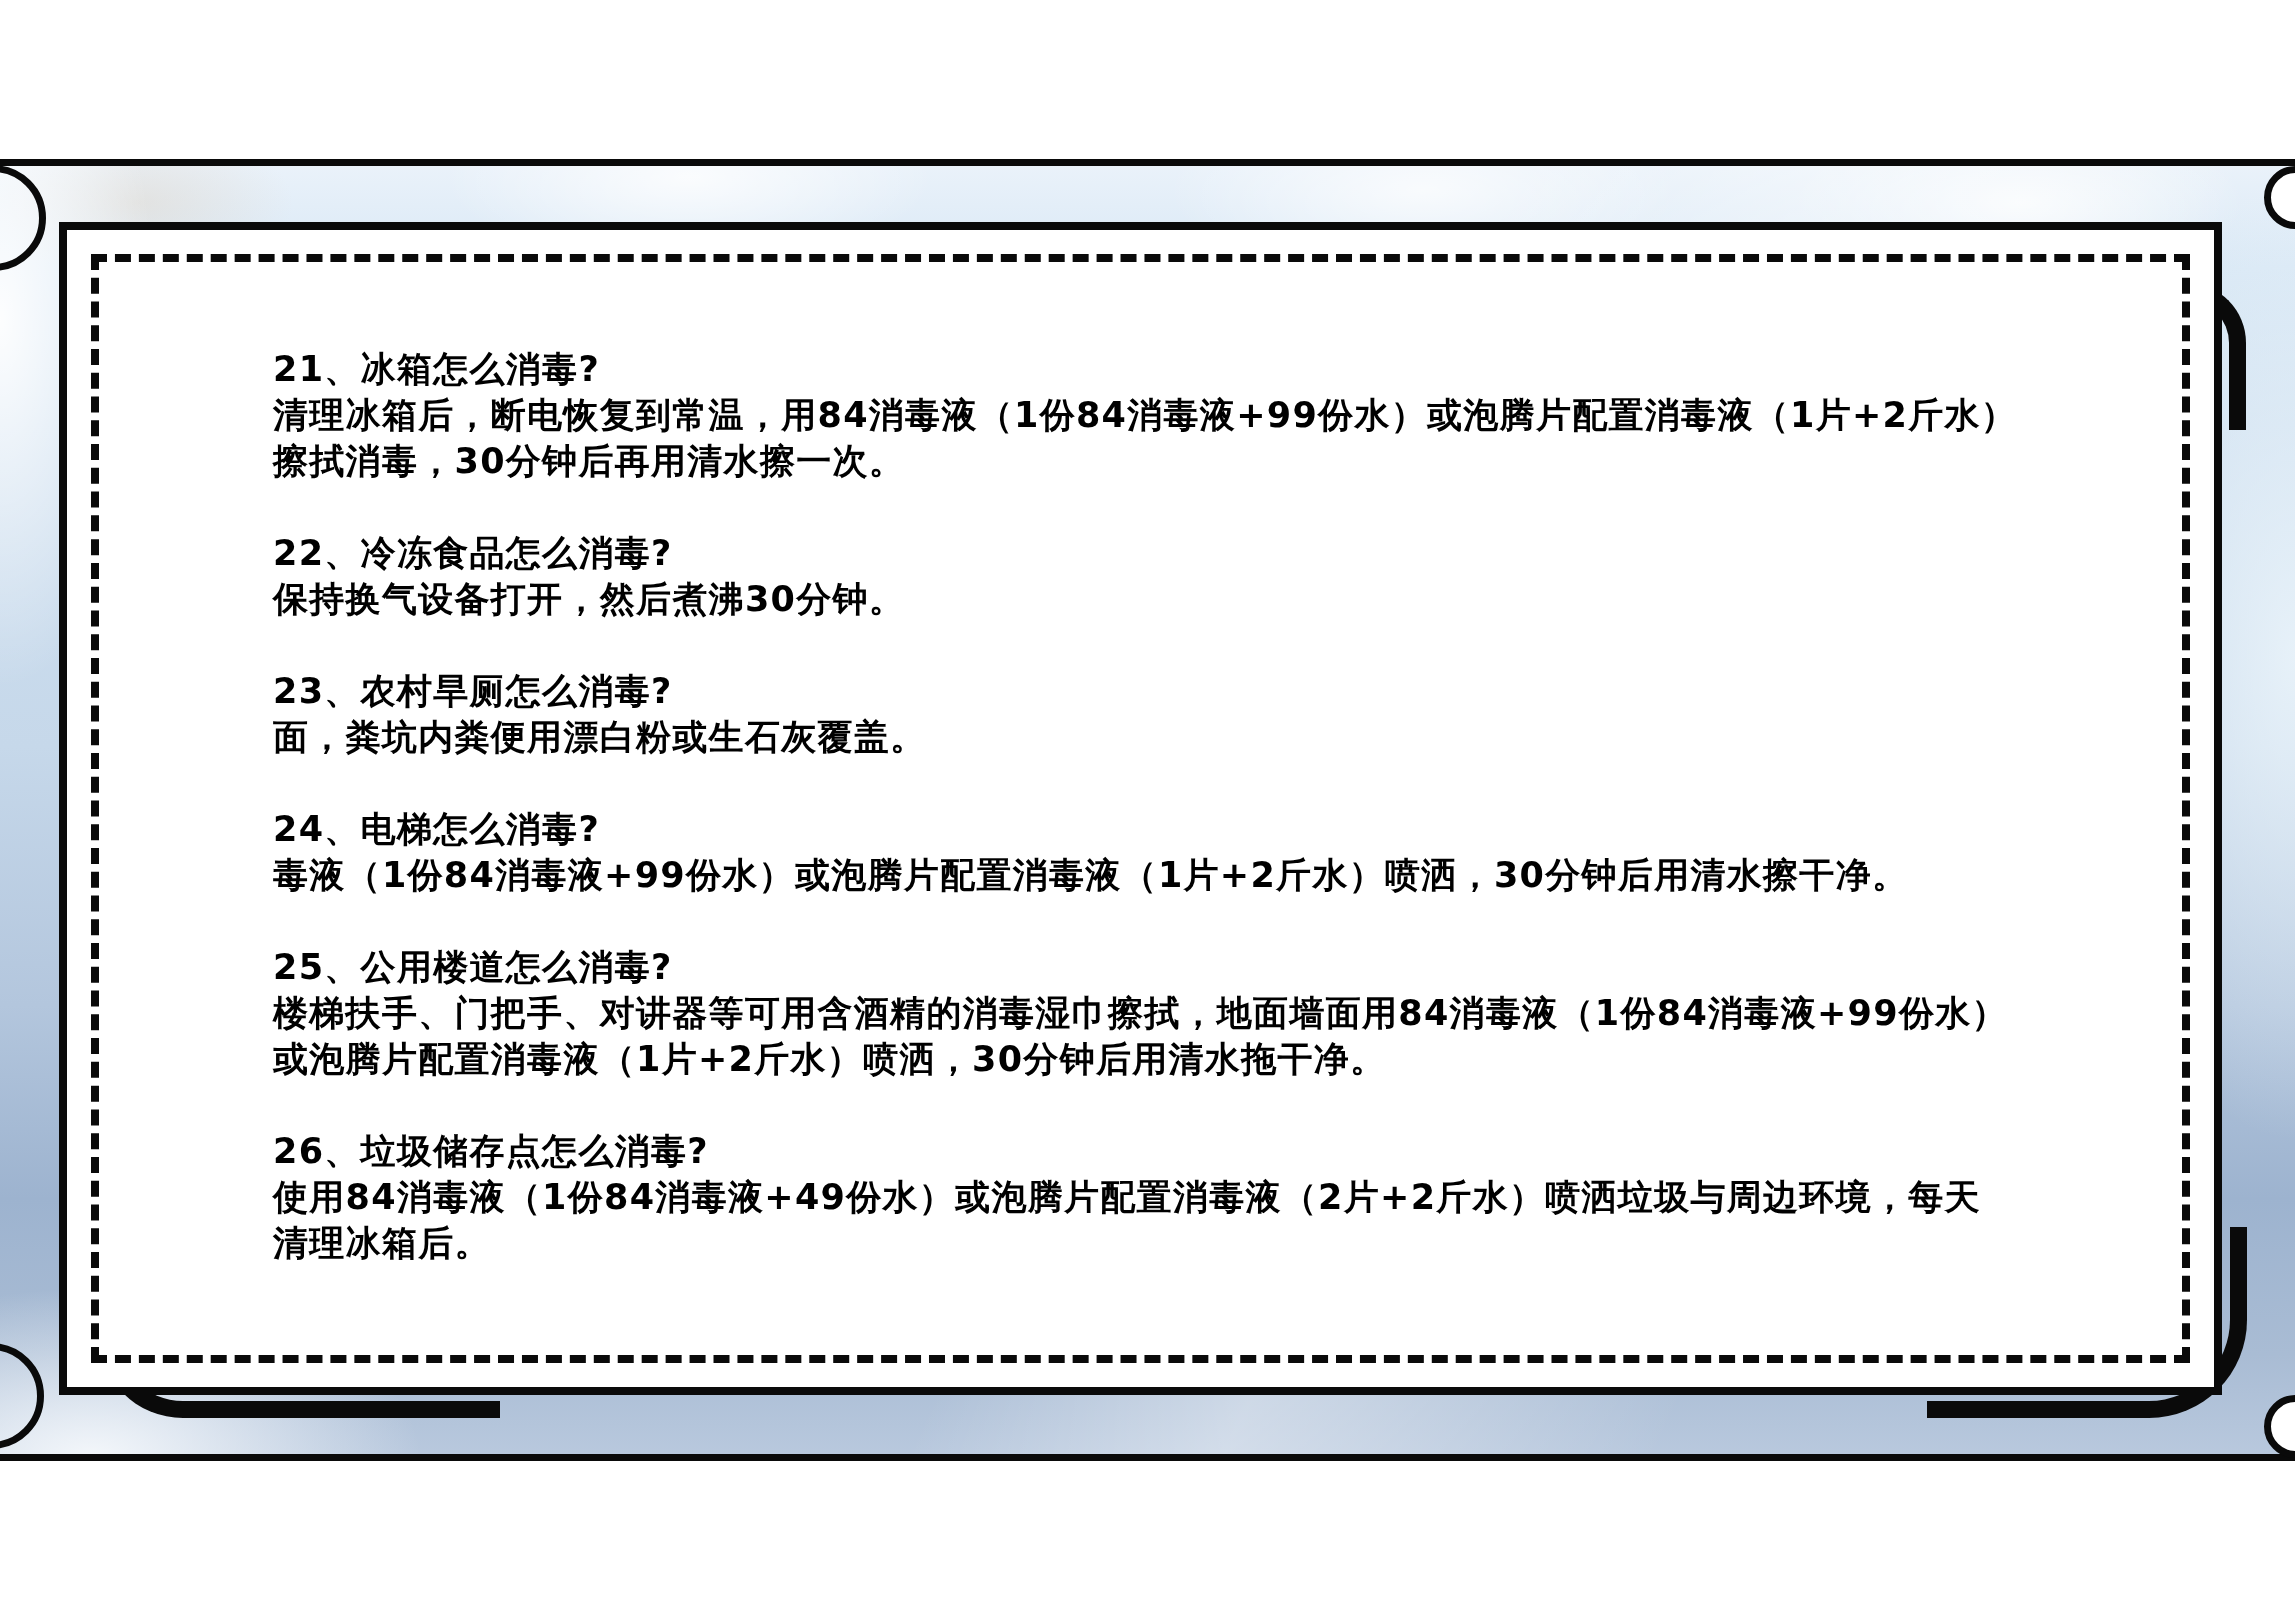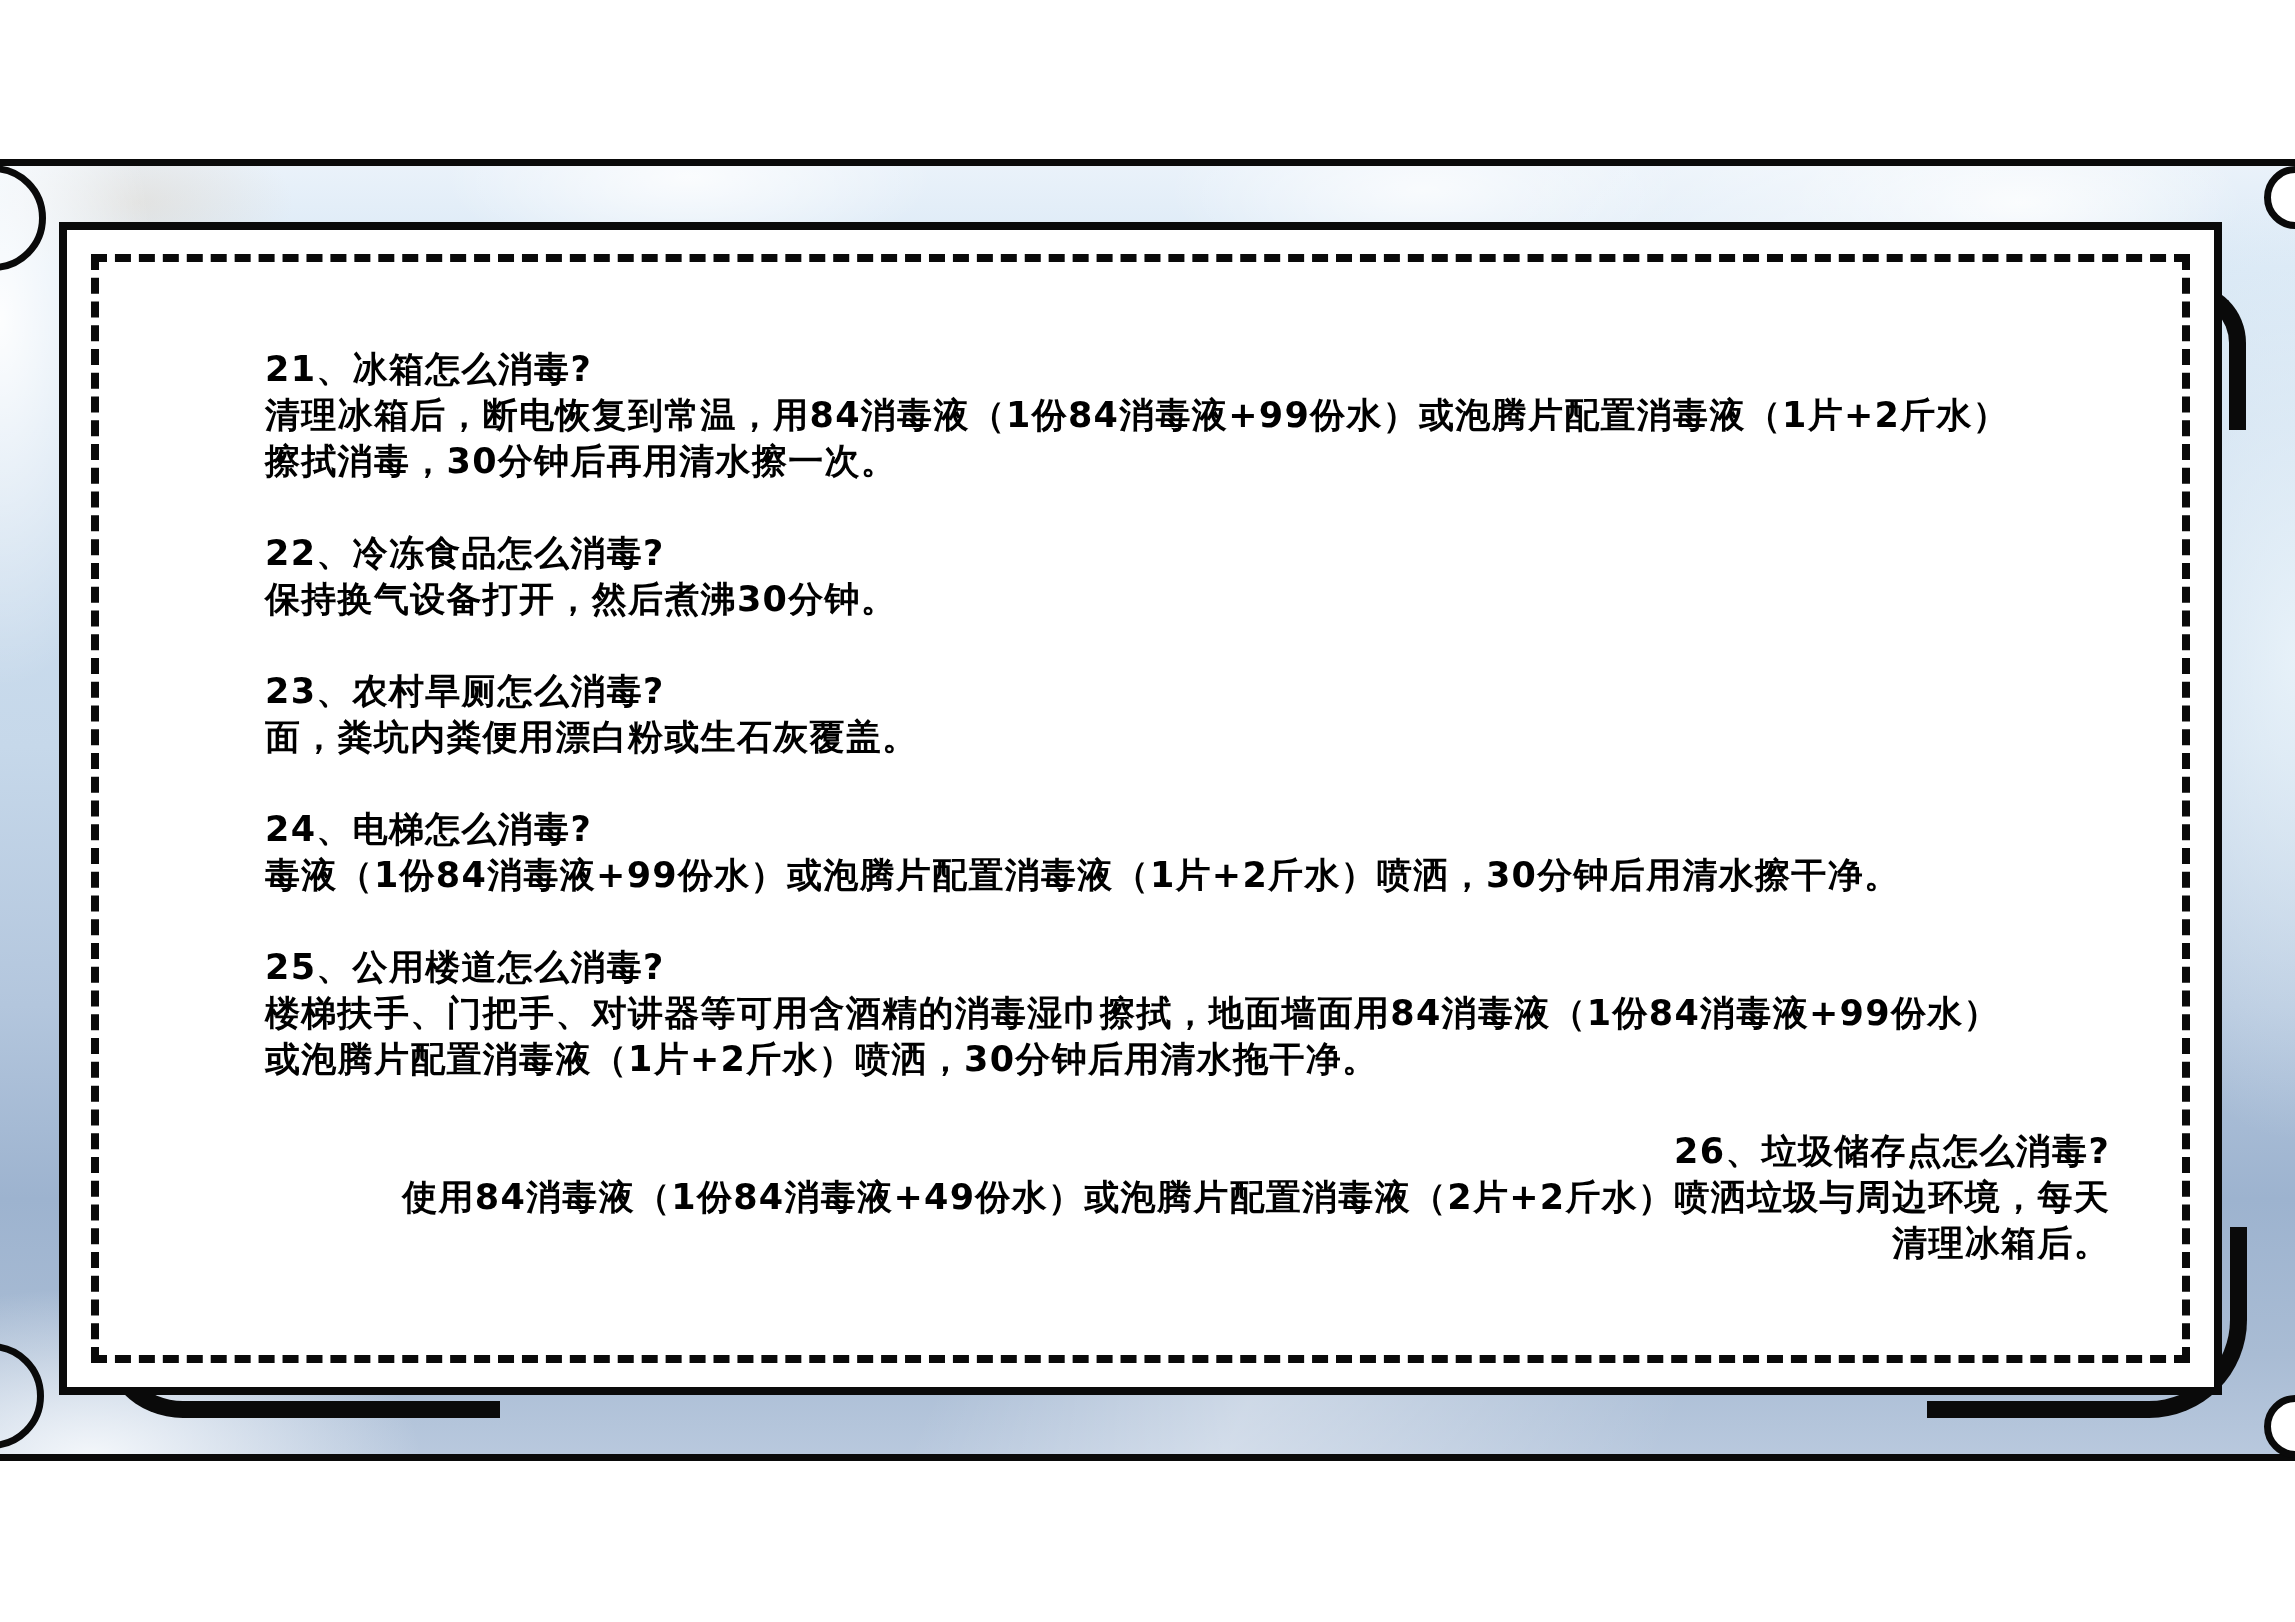--- a/index.html
+++ b/index.html
@@ -46,23 +46,23 @@
     background:#ffffff;border:8.5px solid #0a0a0a;box-sizing:border-box;z-index:4;
   }
   .dashed{
     position:absolute;left:23.6px;top:23.6px;right:23.6px;bottom:23.6px;
     border:8.5px dashed #0a0a0a;
   }
   .content{
     position:absolute;left:198px;top:116px;width:1845px;
     color:#000000;font-weight:700;font-size:35px;
   }
-  .line{height:46px;line-height:46px;white-space:nowrap;letter-spacing:1.3px;}
+  .line{height:46px;line-height:46px;white-space:nowrap;letter-spacing:1.3px;margin-left:8px;}
   .item{margin-bottom:46px;}
-  .item:last-child{margin-bottom:0;text-align:right;}
+  .item:last-child{margin-bottom:0;}
 </style>
 </head>
 <body>
 
 <div class="stage">
 
   <div class="photo"></div>
 
   <div class="rule rule-top"></div>
   <div class="rule rule-bottom"></div>

